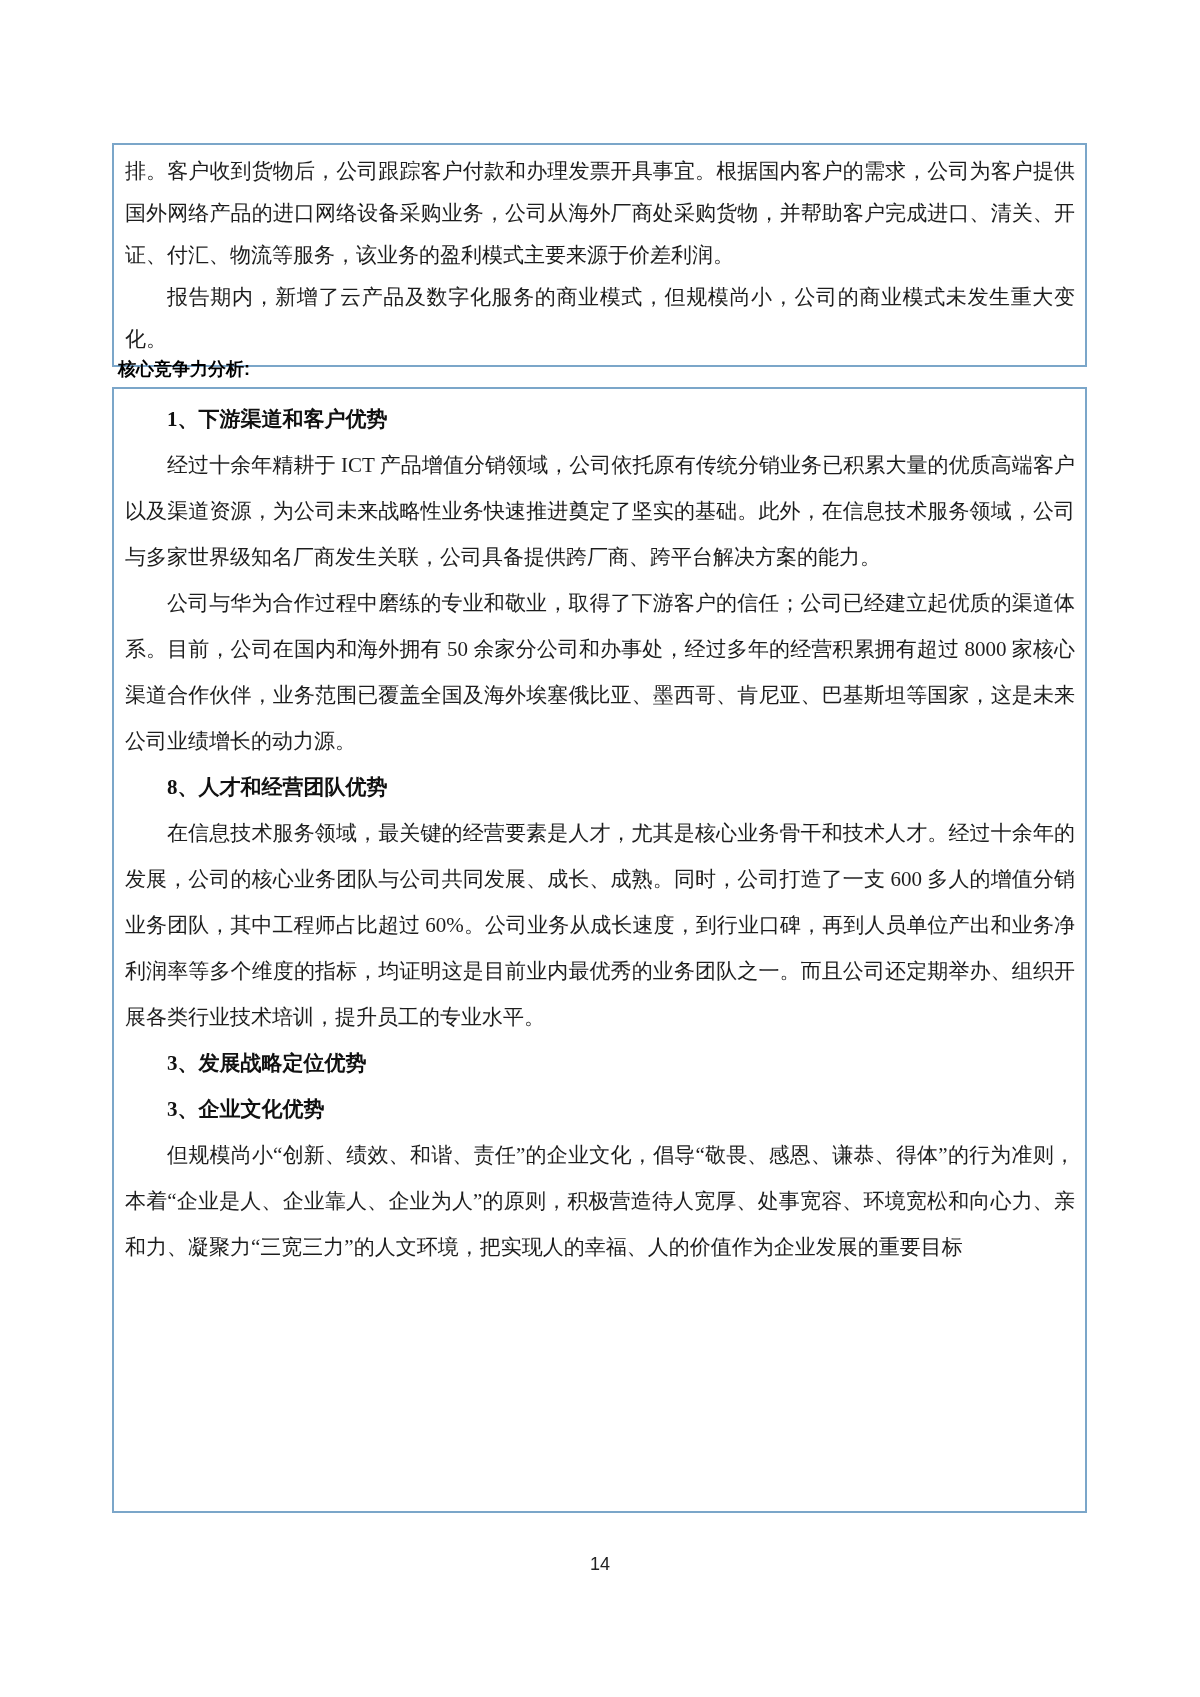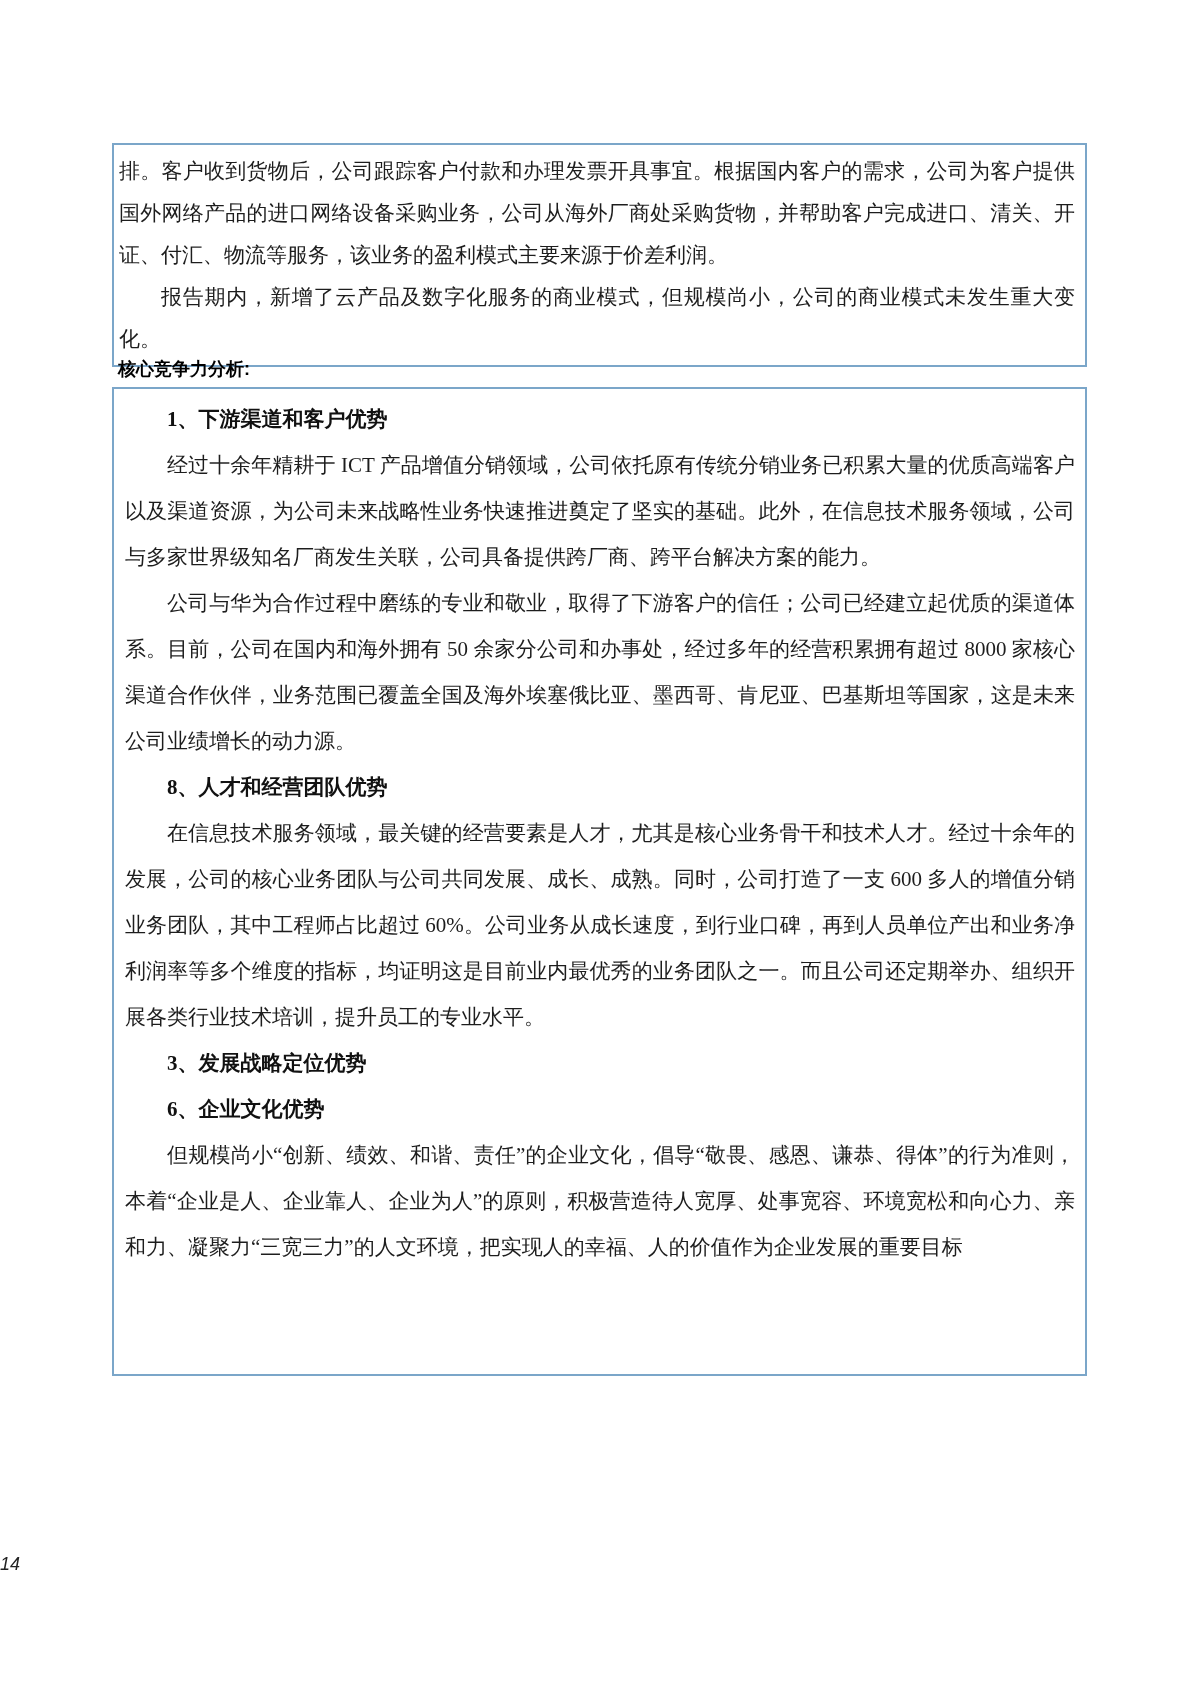--- a/index.html
+++ b/index.html
@@ -22,26 +22,26 @@
   .box {
     position: absolute;
     left: 112px;
     right: 113px;
     border: 2px solid #7ba6c9;
     background: #ffffff;
     box-sizing: border-box;
   }
   .continuation-box {
     top: 143px;
-    padding: 5px 10px 5px 5px;
+    padding: 5px 10px 5px 11px;
     line-height: 42px;
   }
   .analysis-box {
     top: 387px;
-    height: 989px;
+    height: 1126px;
     padding: 7px 10px 2px 11px;
     line-height: 46px;
     overflow: hidden;
   }
   .para {
     margin: 0;
     font-size: 21px;
     text-indent: 2em;
     text-align: justify;
     word-break: break-all;
@@ -66,24 +66,24 @@
     line-height: 30px;
     font-weight: bold;
     font-family: "Liberation Sans", "DejaVu Sans", sans-serif;
     color: #000000;
   }
   .page-number {
     position: absolute;
     top: 1554px;
     left: 0;
     width: 100%;
+    text-align: center;
     font-size: 18px;
     font-family: "Liberation Sans", "DejaVu Sans", sans-serif;
     color: #222222;
-    font-style: italic;
   }
 </style>
 </head>
 <body>
 
 <div class="page">
 
   <section class="box continuation-box">
     <p class="para no-indent">排。客户收到货物后，公司跟踪客户付款和办理发票开具事宜。根据国内客户的需求，公司为客户提供国外网络产品的进口网络设备采购业务，公司从海外厂商处采购货物，并帮助客户完成进口、清关、开证、付汇、物流等服务，该业务的盈利模式主要来源于价差利润。</p>
     <p class="para">报告期内，新增了云产品及数字化服务的商业模式，但规模尚小，公司的商业模式未发生重大变化。</p>
@@ -95,20 +95,20 @@
 
     <h3 class="sub-heading">1、下游渠道和客户优势</h3>
     <p class="para">经过十余年精耕于 ICT 产品增值分销领域，公司依托原有传统分销业务已积累大量的优质高端客户以及渠道资源，为公司未来战略性业务快速推进奠定了坚实的基础。此外，在信息技术服务领域，公司与多家世界级知名厂商发生关联，公司具备提供跨厂商、跨平台解决方案的能力。</p>
     <p class="para">公司与华为合作过程中磨练的专业和敬业，取得了下游客户的信任；公司已经建立起优质的渠道体系。目前，公司在国内和海外拥有 50 余家分公司和办事处，经过多年的经营积累拥有超过 8000 家核心渠道合作伙伴，业务范围已覆盖全国及海外埃塞俄比亚、墨西哥、肯尼亚、巴基斯坦等国家，这是未来公司业绩增长的动力源。</p>
 
     <h3 class="sub-heading">8、人才和经营团队优势</h3>
     <p class="para">在信息技术服务领域，最关键的经营要素是人才，尤其是核心业务骨干和技术人才。经过十余年的发展，公司的核心业务团队与公司共同发展、成长、成熟。同时，公司打造了一支 600 多人的增值分销业务团队，其中工程师占比超过 60%。公司业务从成长速度，到行业口碑，再到人员单位产出和业务净利润率等多个维度的指标，均证明这是目前业内最优秀的业务团队之一。而且公司还定期举办、组织开展各类行业技术培训，提升员工的专业水平。</p>
 
     <h3 class="sub-heading">3、发展战略定位优势</h3>
 
-    <h3 class="sub-heading">6、企业文化优势</h3>
+    <h3 class="sub-heading">3、企业文化优势</h3>
     <p class="para">但规模尚小“创新、绩效、和谐、责任”的企业文化，倡导“敬畏、感恩、谦恭、得体”的行为准则，本着“企业是人、企业靠人、企业为人”的原则，积极营造待人宽厚、处事宽容、环境宽松和向心力、亲和力、凝聚力“三宽三力”的人文环境，把实现人的幸福、人的价值作为企业发展的重要目标</p>
 
   </section>
 
   <footer class="page-number">14</footer>
 
 </div>
 
 </body></html>

